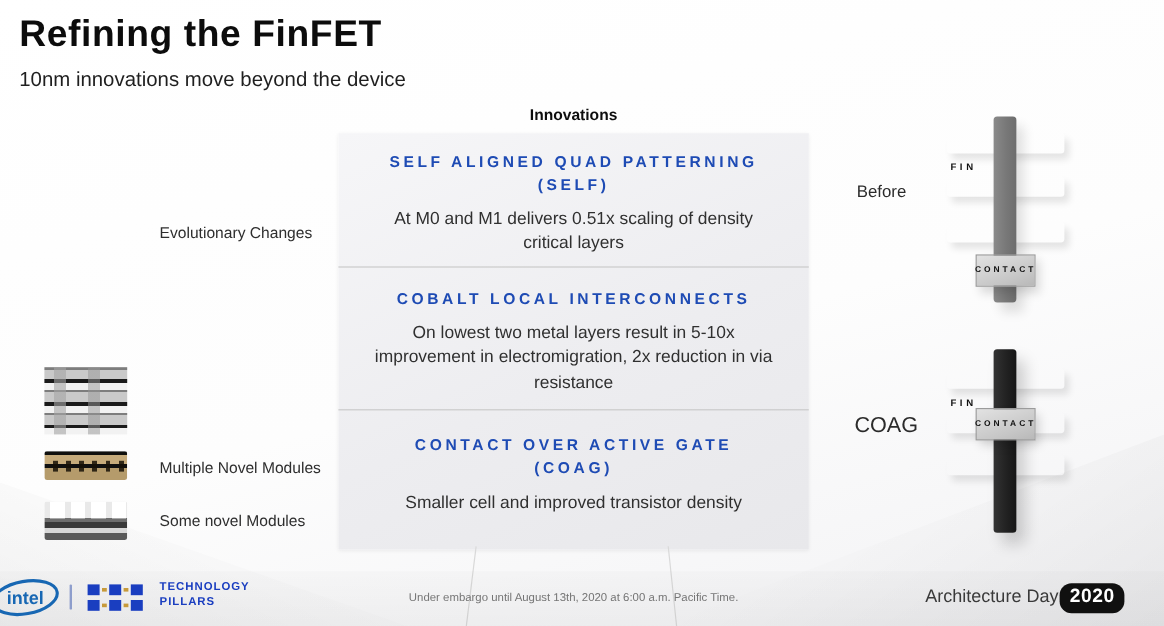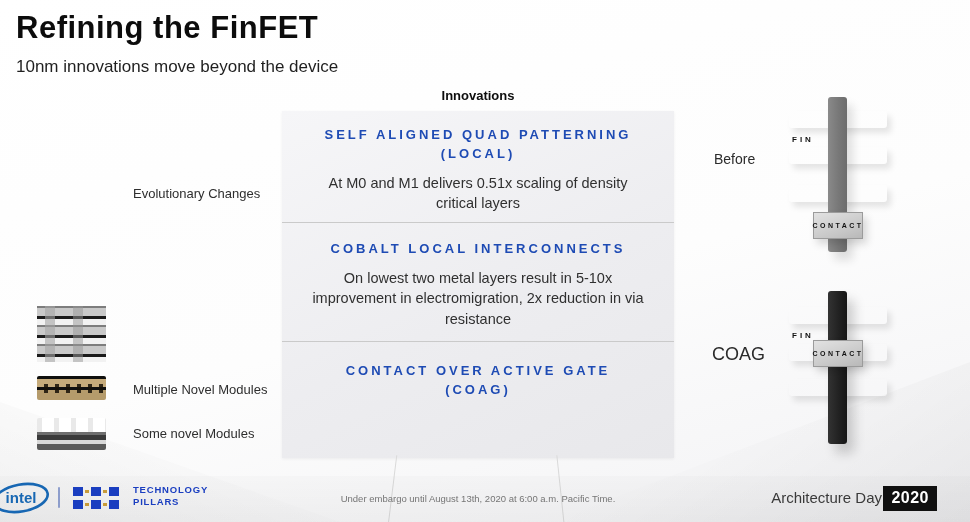--- a/index.html
+++ b/index.html
@@ -164,20 +164,21 @@
   }
   .event-name {
     position: absolute; right: 88px; top: 489px;
     font-size: 15px; color: #3a3a3a; margin-left: 16px;
   }
   .year-badge {
     position: absolute; right: 33px; top: 486px;
     background: #101010; color: #ffffff;
     font-size: 16px; font-weight: 700; letter-spacing: 0.5px;
     padding: 3px 8px 4px 8px;
+    border-radius: 10px;
   }
 </style>
 </head>
 <body>
 
 <div class="slide">
 
   <div class="facet facet-1"></div>
   <div class="facet facet-2"></div>
 
@@ -194,36 +195,37 @@
   <div class="stack-label label-evolutionary">Evolutionary Changes</div>
   <div class="stack-label label-multiple">Multiple Novel Modules</div>
   <div class="stack-label label-some">Some novel Modules</div>
 
   <div class="innovations-heading">Innovations</div>
 
   <div class="cards-panel">
     <div class="card card-1">
       <div class="card-title">
         <div>SELF ALIGNED QUAD PATTERNING</div>
-        <div>(LOCAL)</div>
+        <div>(SELF)</div>
       </div>
       <div class="card-body">At M0 and M1 delivers 0.51x scaling of density critical layers</div>
     </div>
     <div class="card card-2">
       <div class="card-title">
         <div>COBALT LOCAL INTERCONNECTS</div>
         <div></div>
       </div>
       <div class="card-body">On lowest two metal layers result in 5-10x improvement in electromigration, 2x reduction in via resistance</div>
     </div>
     <div class="card card-3">
       <div class="card-title">
         <div>CONTACT OVER ACTIVE GATE</div>
         <div>(COAG)</div>
       </div>
+      <div class="card-body">Smaller cell and improved transistor density</div>
     </div>
   </div>
 
   <div class="pedestal-line pedestal-left"></div>
   <div class="pedestal-line pedestal-right"></div>
 
   <div class="diagram-label label-before">Before</div>
   <div class="fin fin-b1">
     <span class="fin-label">FIN</span>
   </div>

